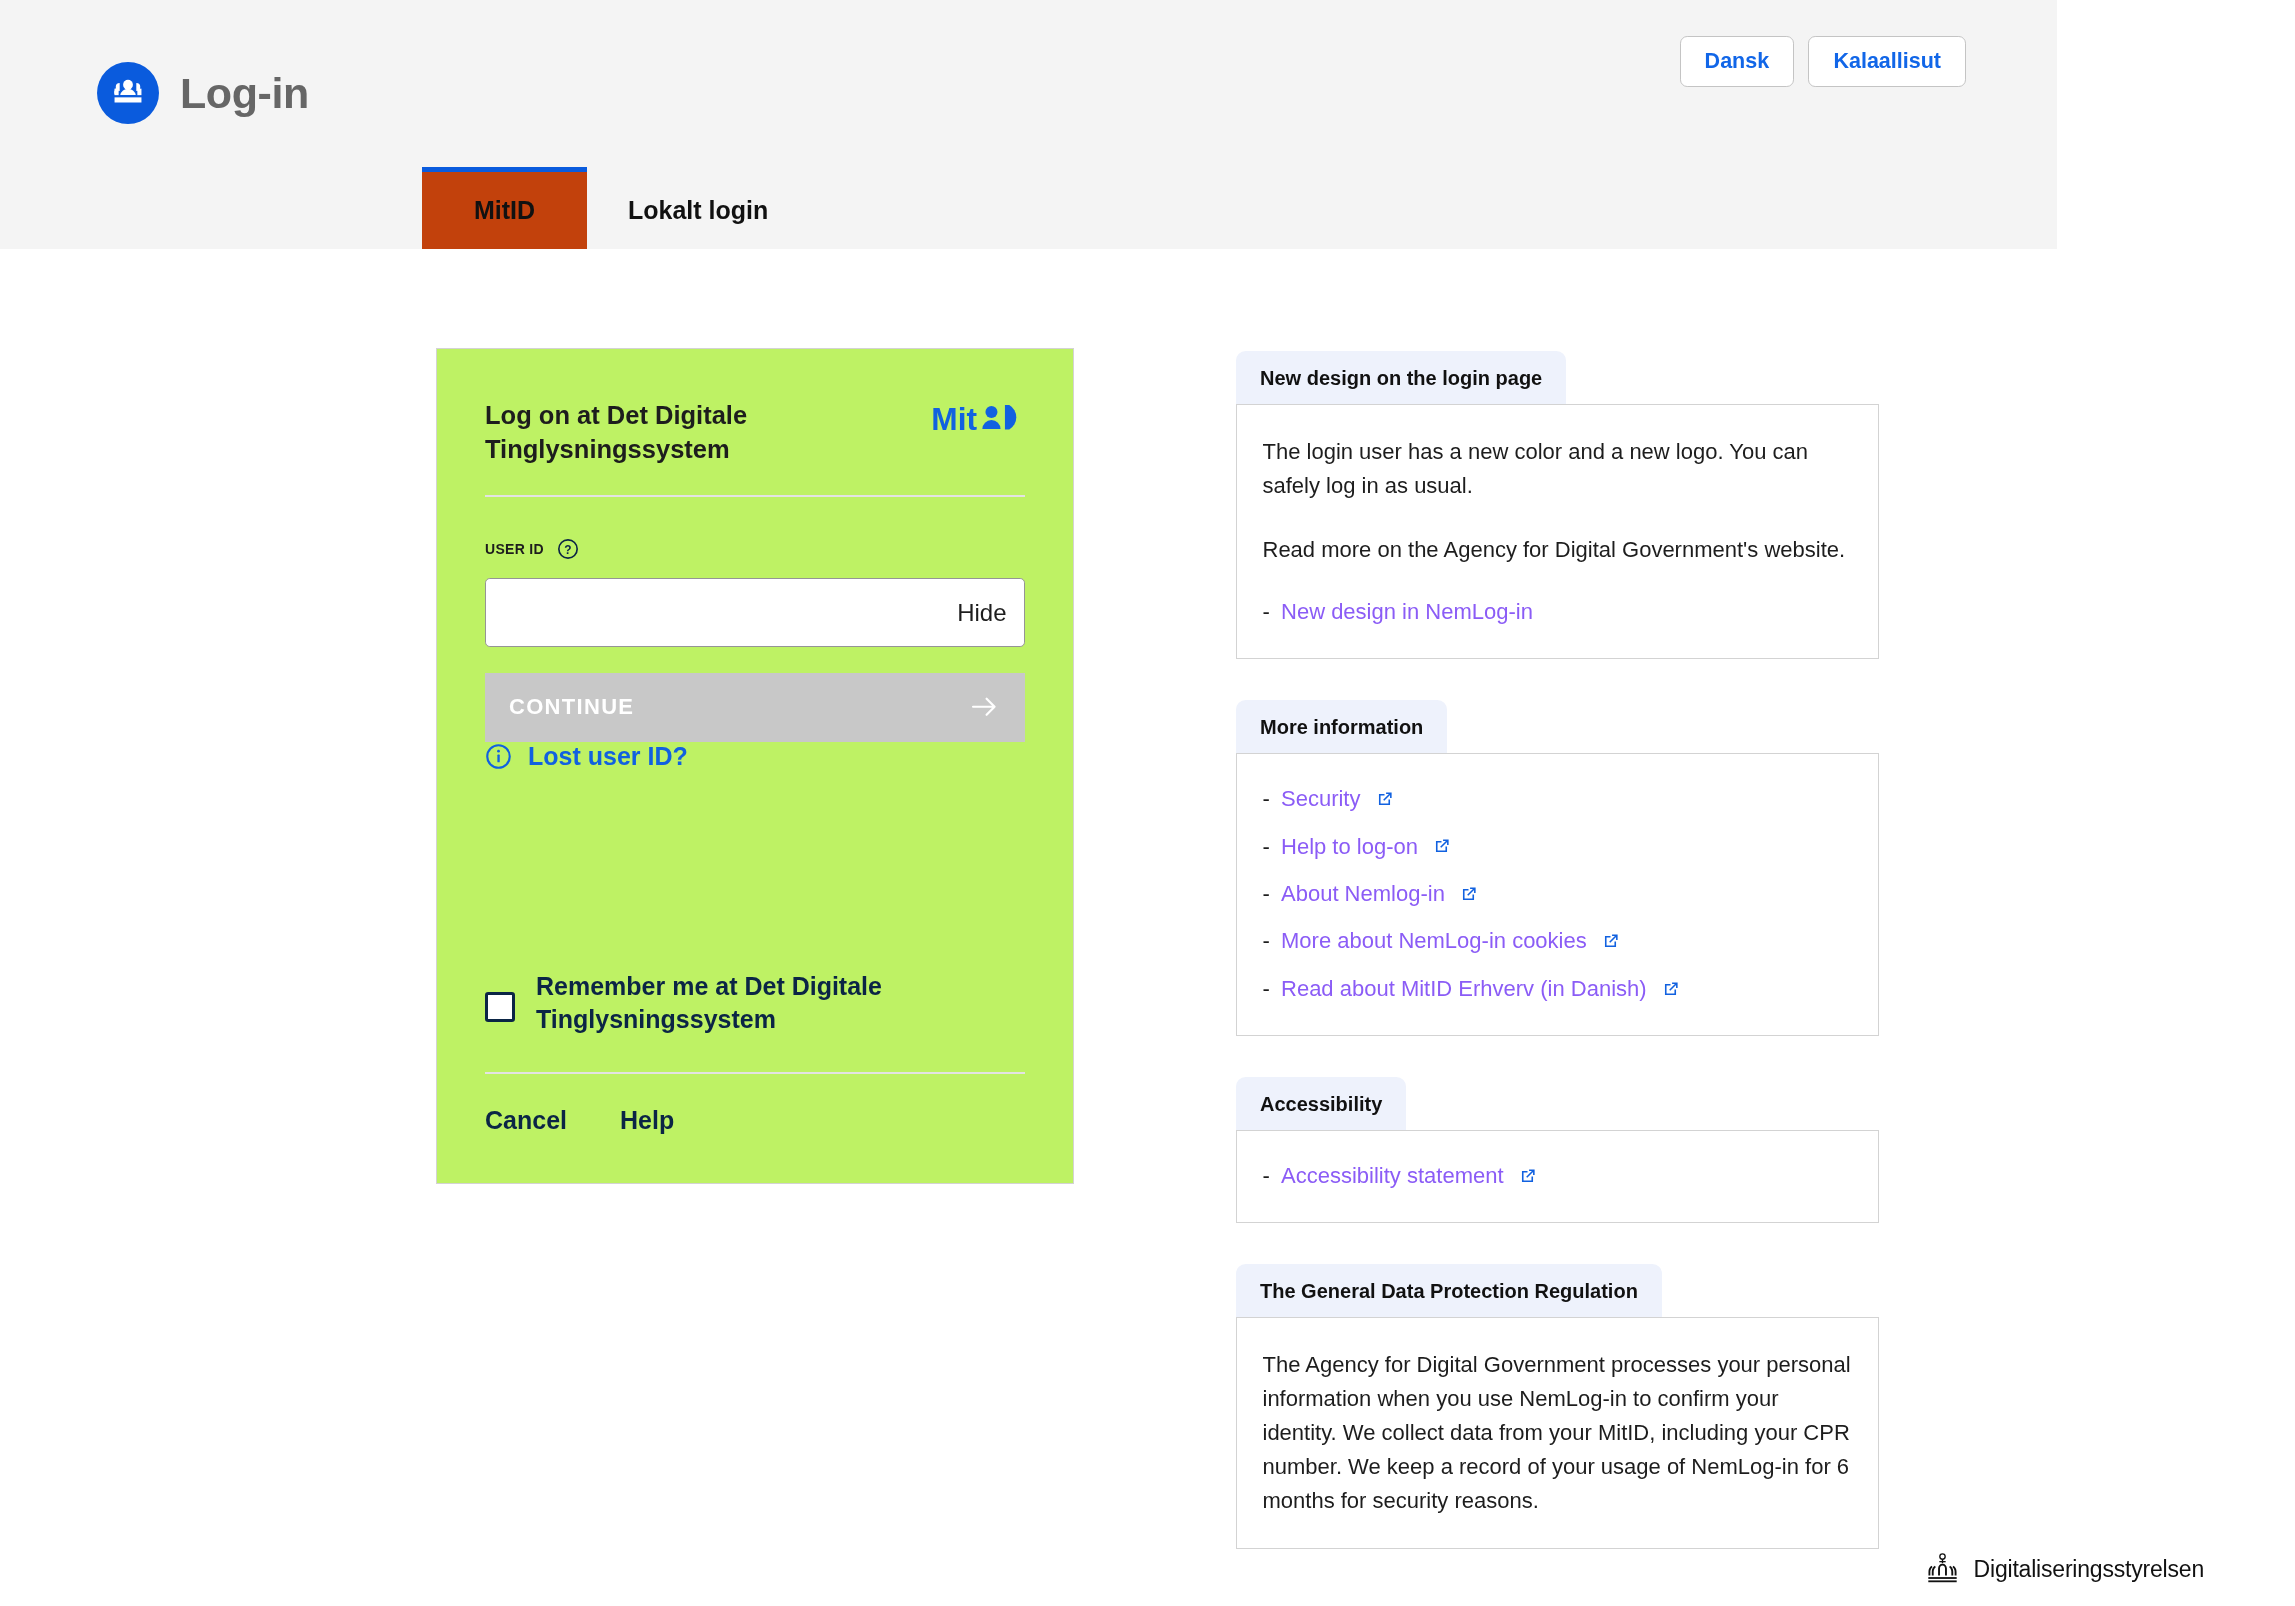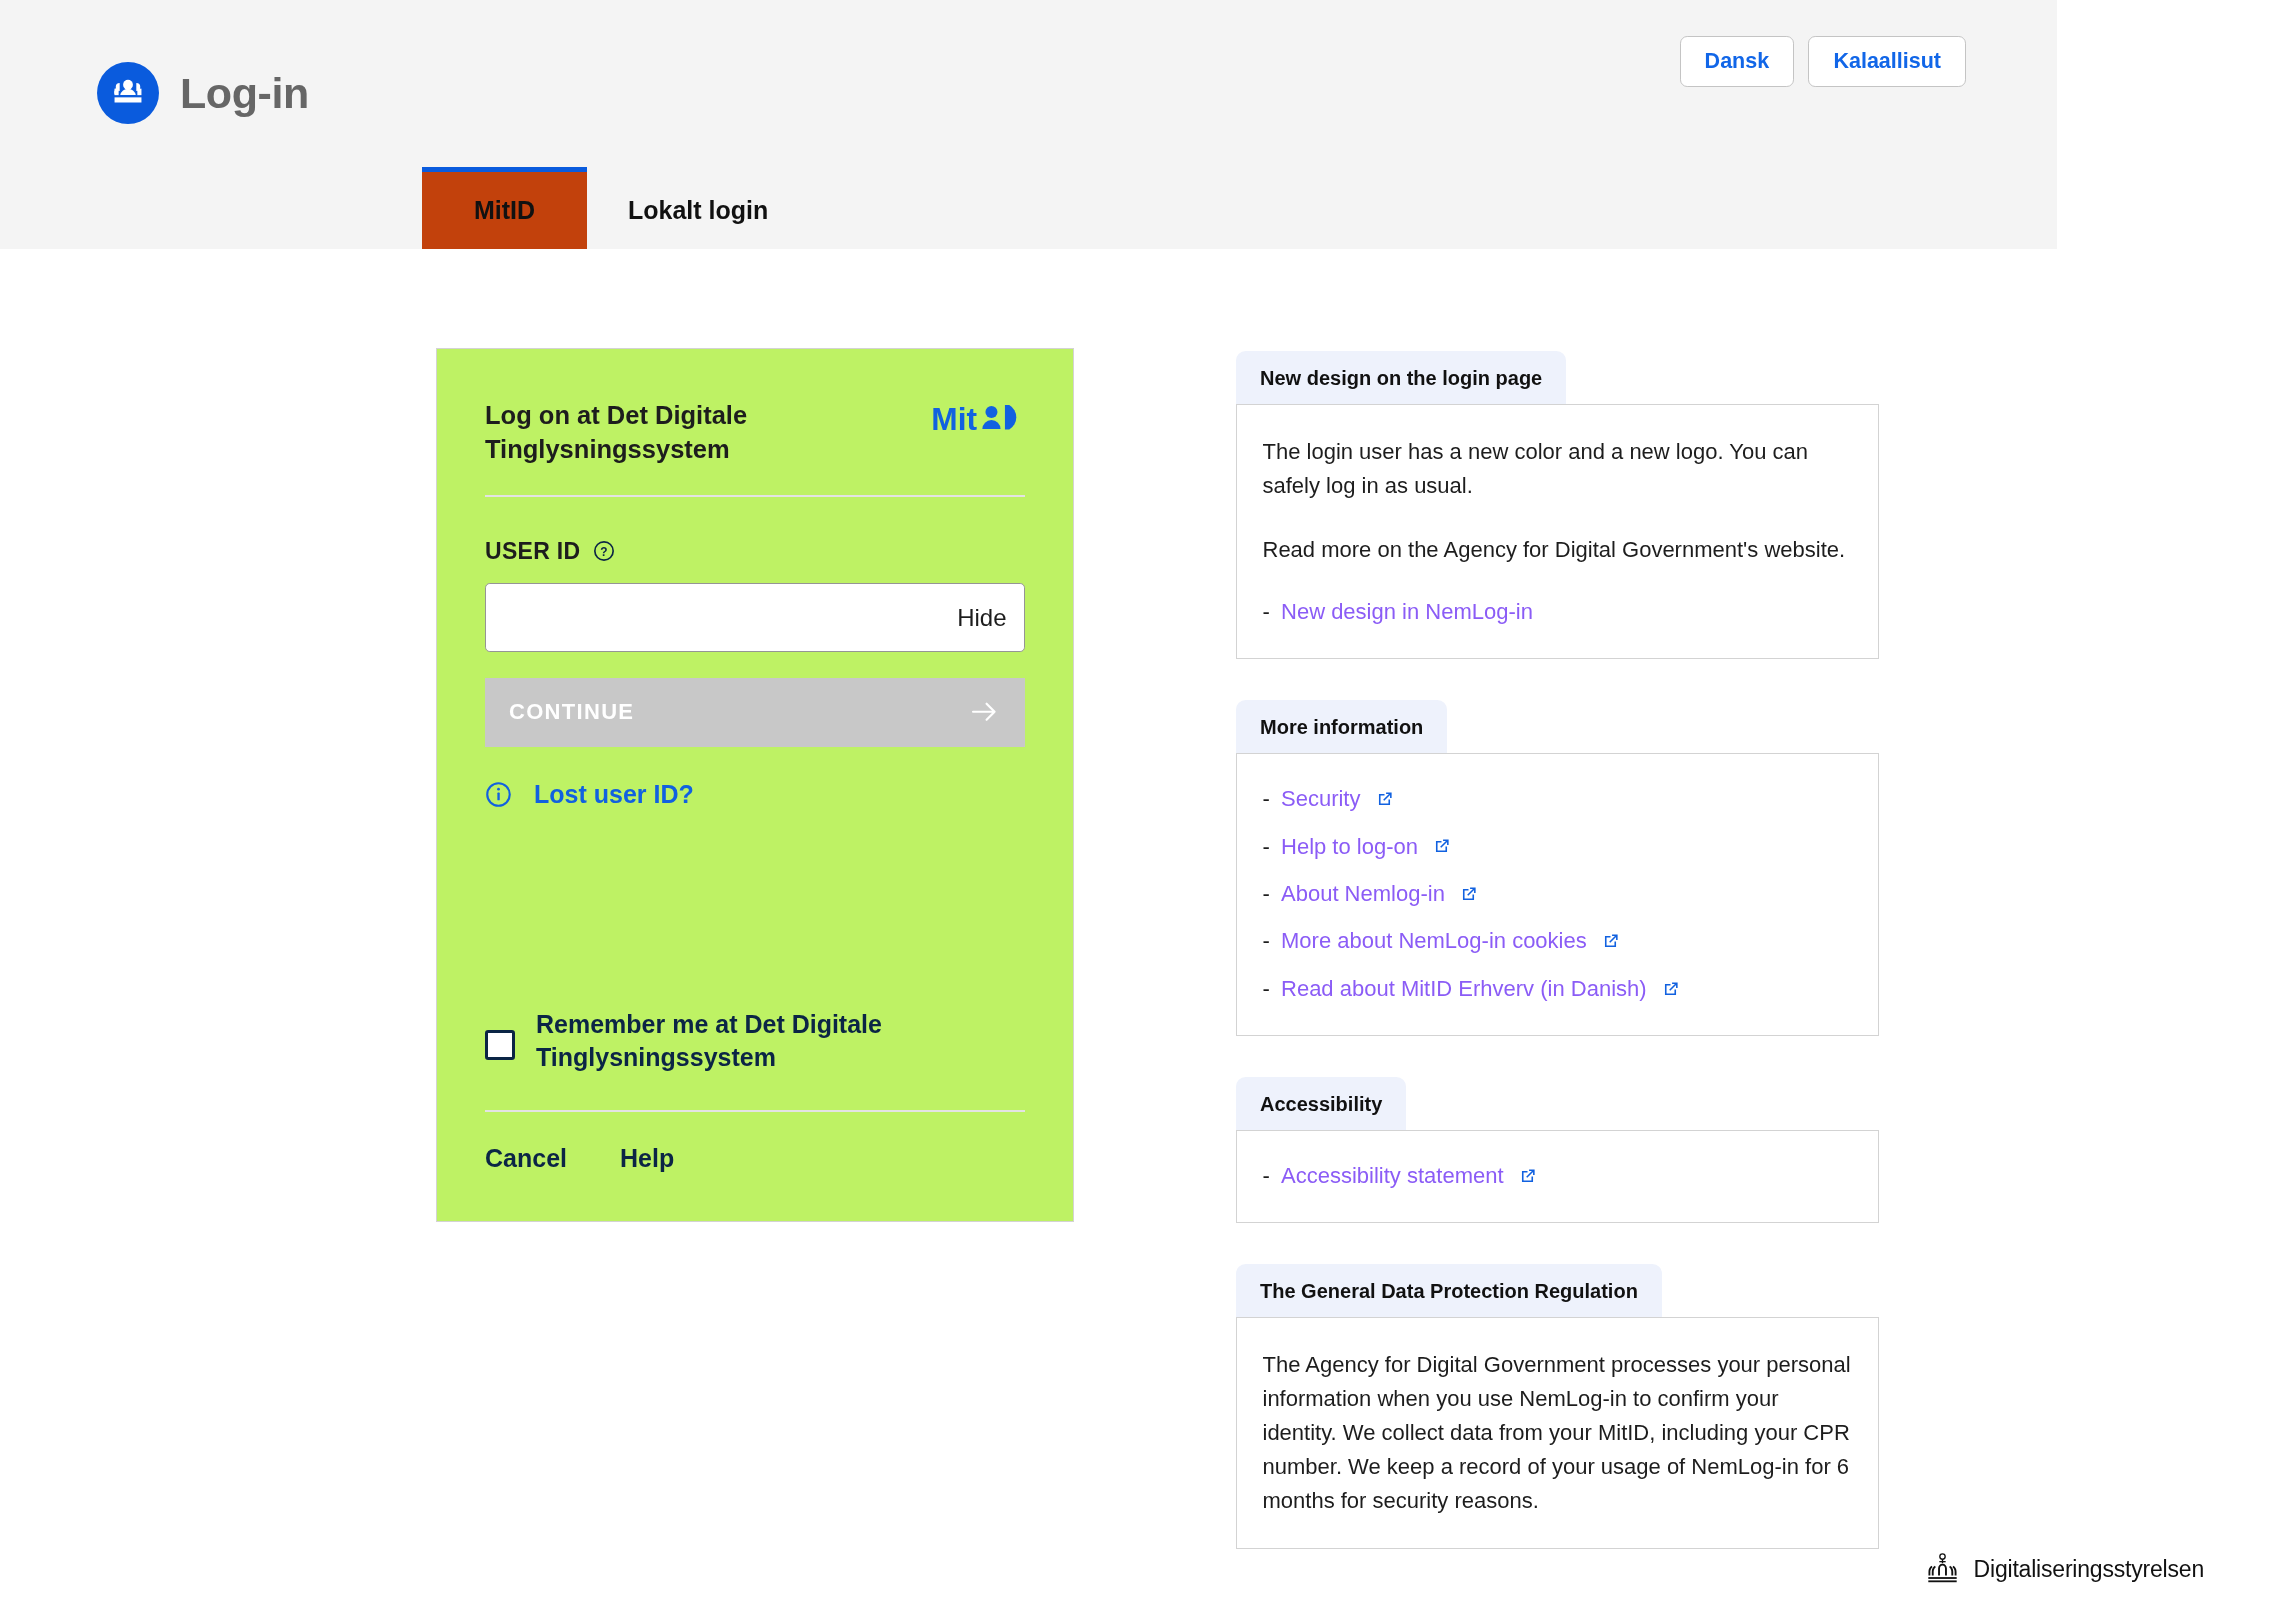--- a/index.html
+++ b/index.html
@@ -117,21 +117,21 @@
     width: 100%;
   }
 
   .field-label-row {
     display: flex;
     align-items: center;
     gap: 12.8px;
     margin-top: 41px;
   }
   .field-label {
-    font-size: 23px;
+    font-size: 14px;
     font-weight: 700;
     letter-spacing: 0.3px;
     color: #1d1d1d;
   }
   .userid-input {
     margin-top: 18.3px;
     width: 100%;
     height: 69px;
     border: 1.6px solid #959595;
     border-radius: 4.8px;
@@ -173,24 +173,23 @@
     cursor: pointer;
   }
   .continue-label {
     color: #ffffff;
     font-size: 22px;
     font-weight: 700;
     letter-spacing: 1.3px;
     font-family: "Liberation Sans", sans-serif;
   }
   .lost-row {
-    margin-top: 33px;
-    display: flex;
-    align-items: center;
-    gap: 22px;
+    display: flex;
+    align-items: center;
+    gap: 16px;
     cursor: pointer;
   }
   .lost-text {
     color: #1161e0;
     font-size: 25px;
     font-weight: 700;
   }
   .card-spacer { height: 199px; }
 
   .remember-row {

